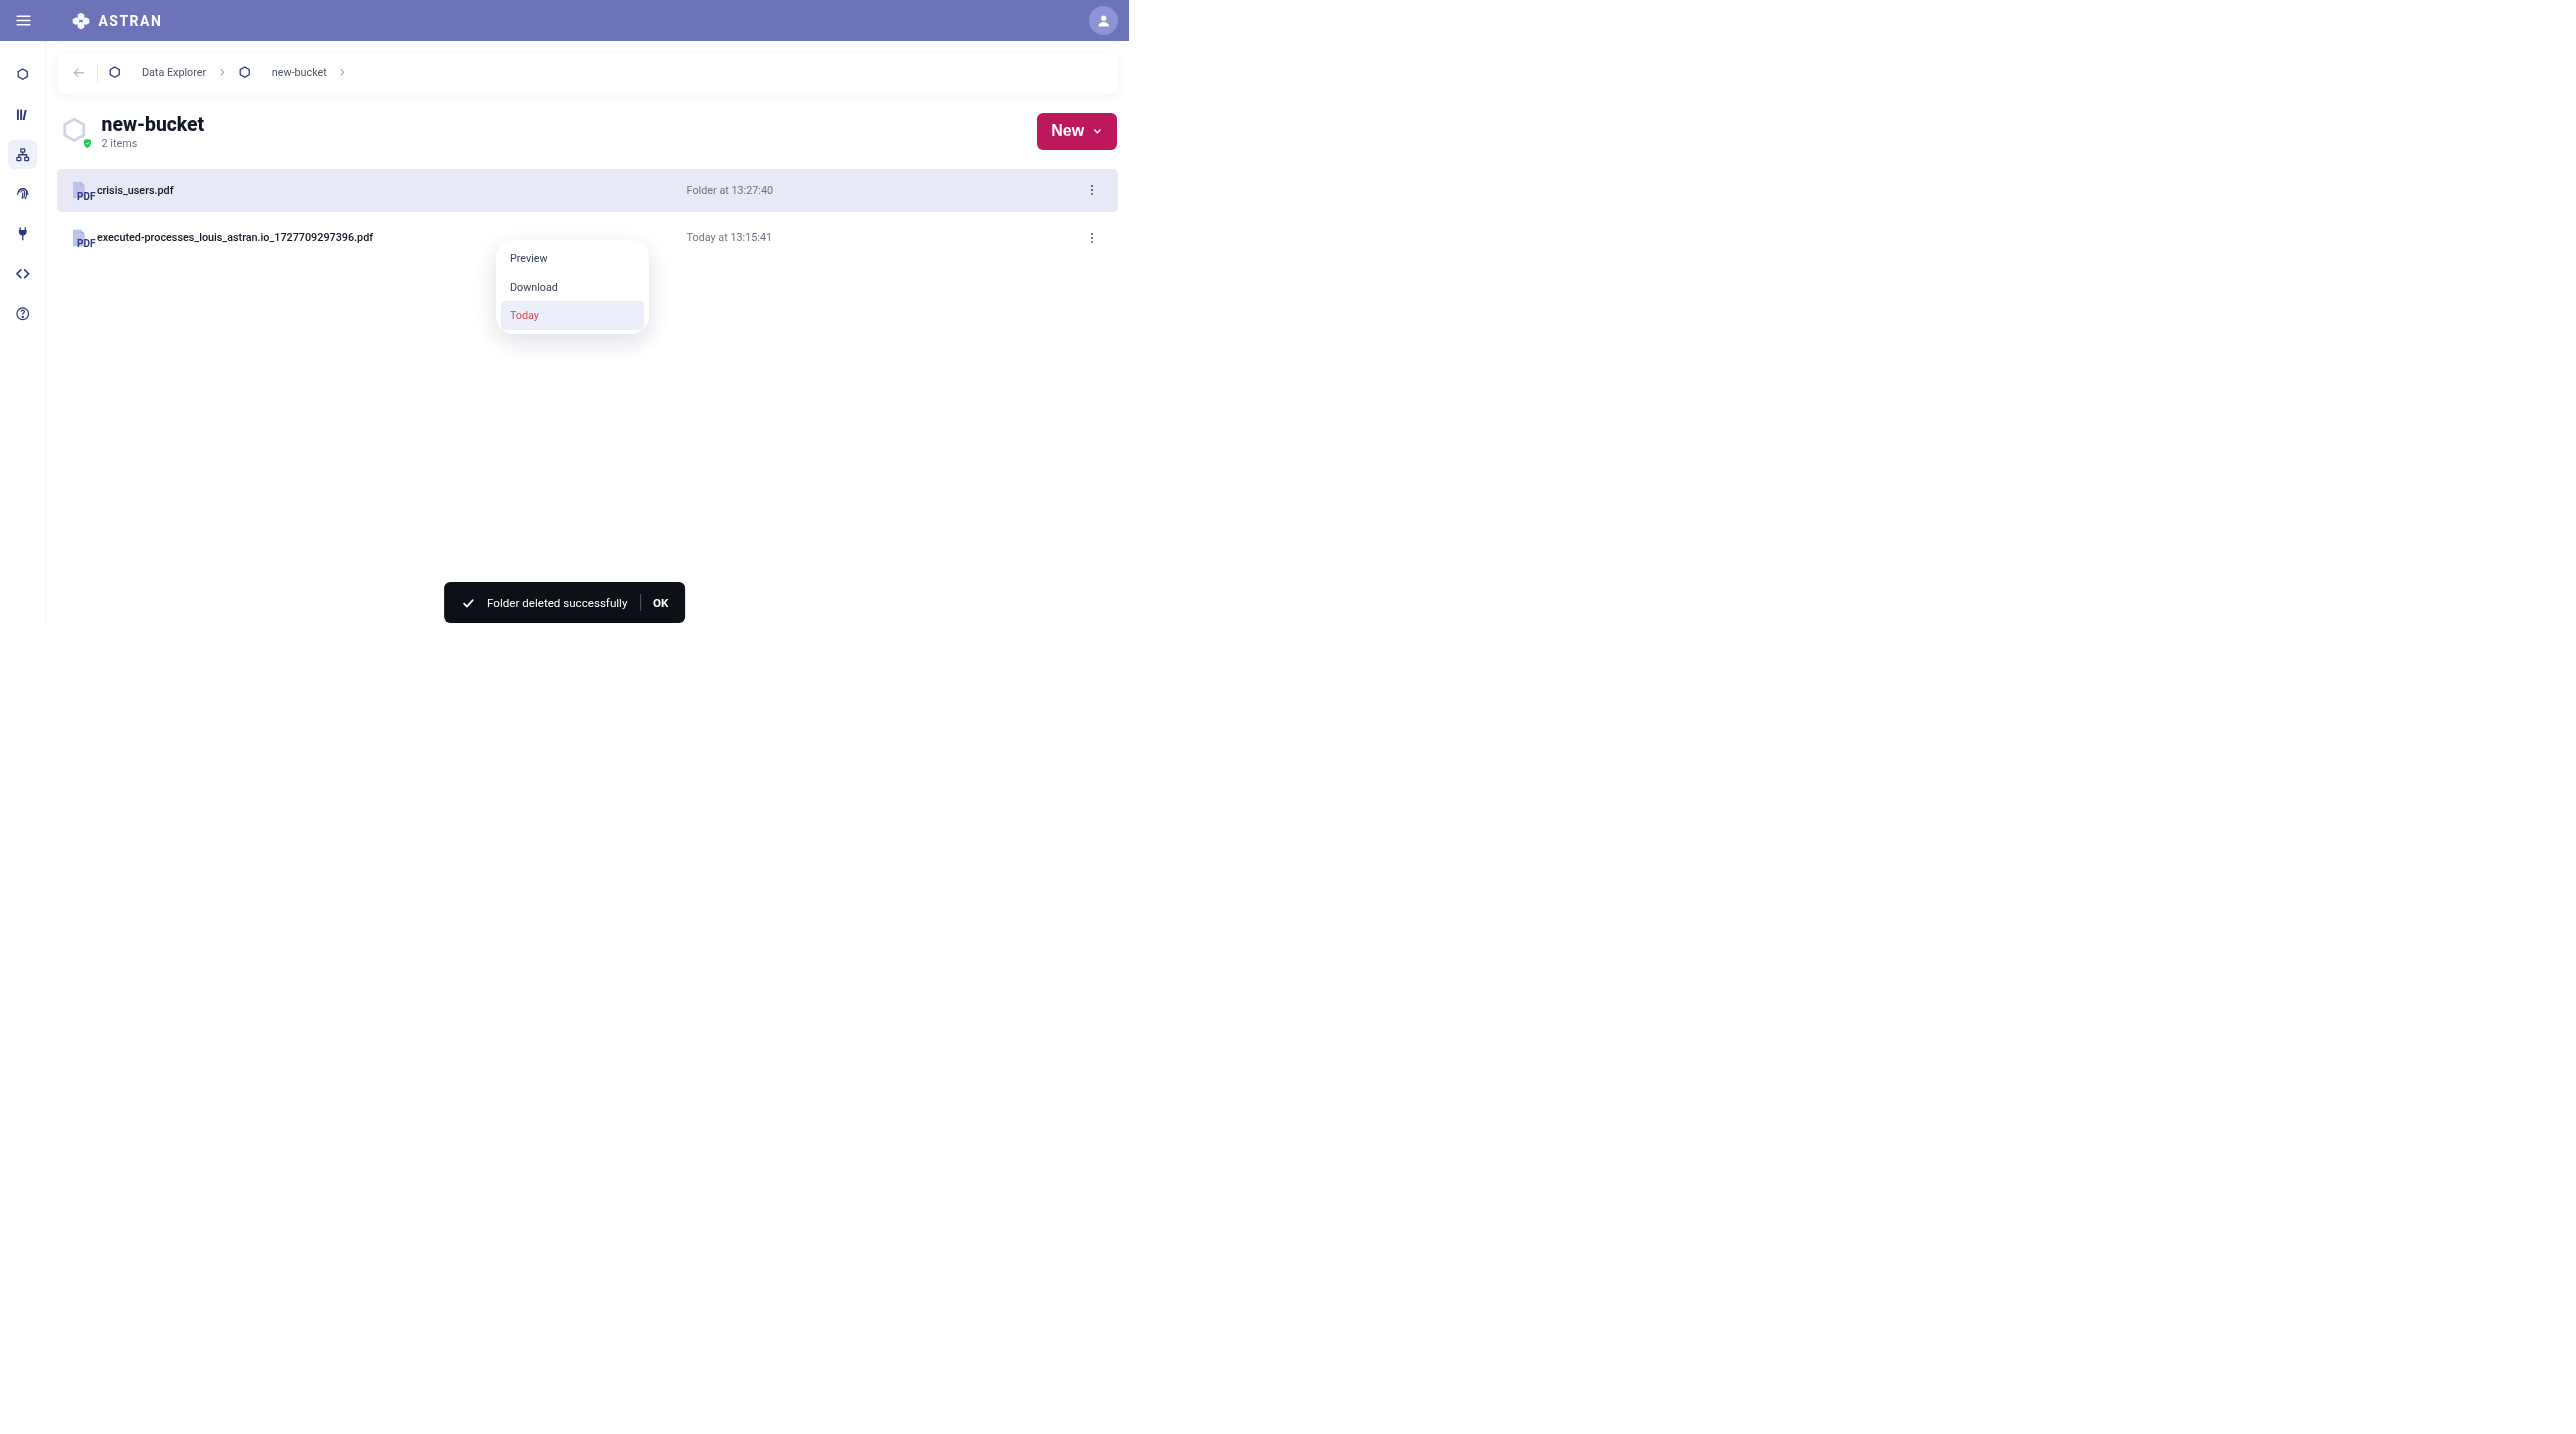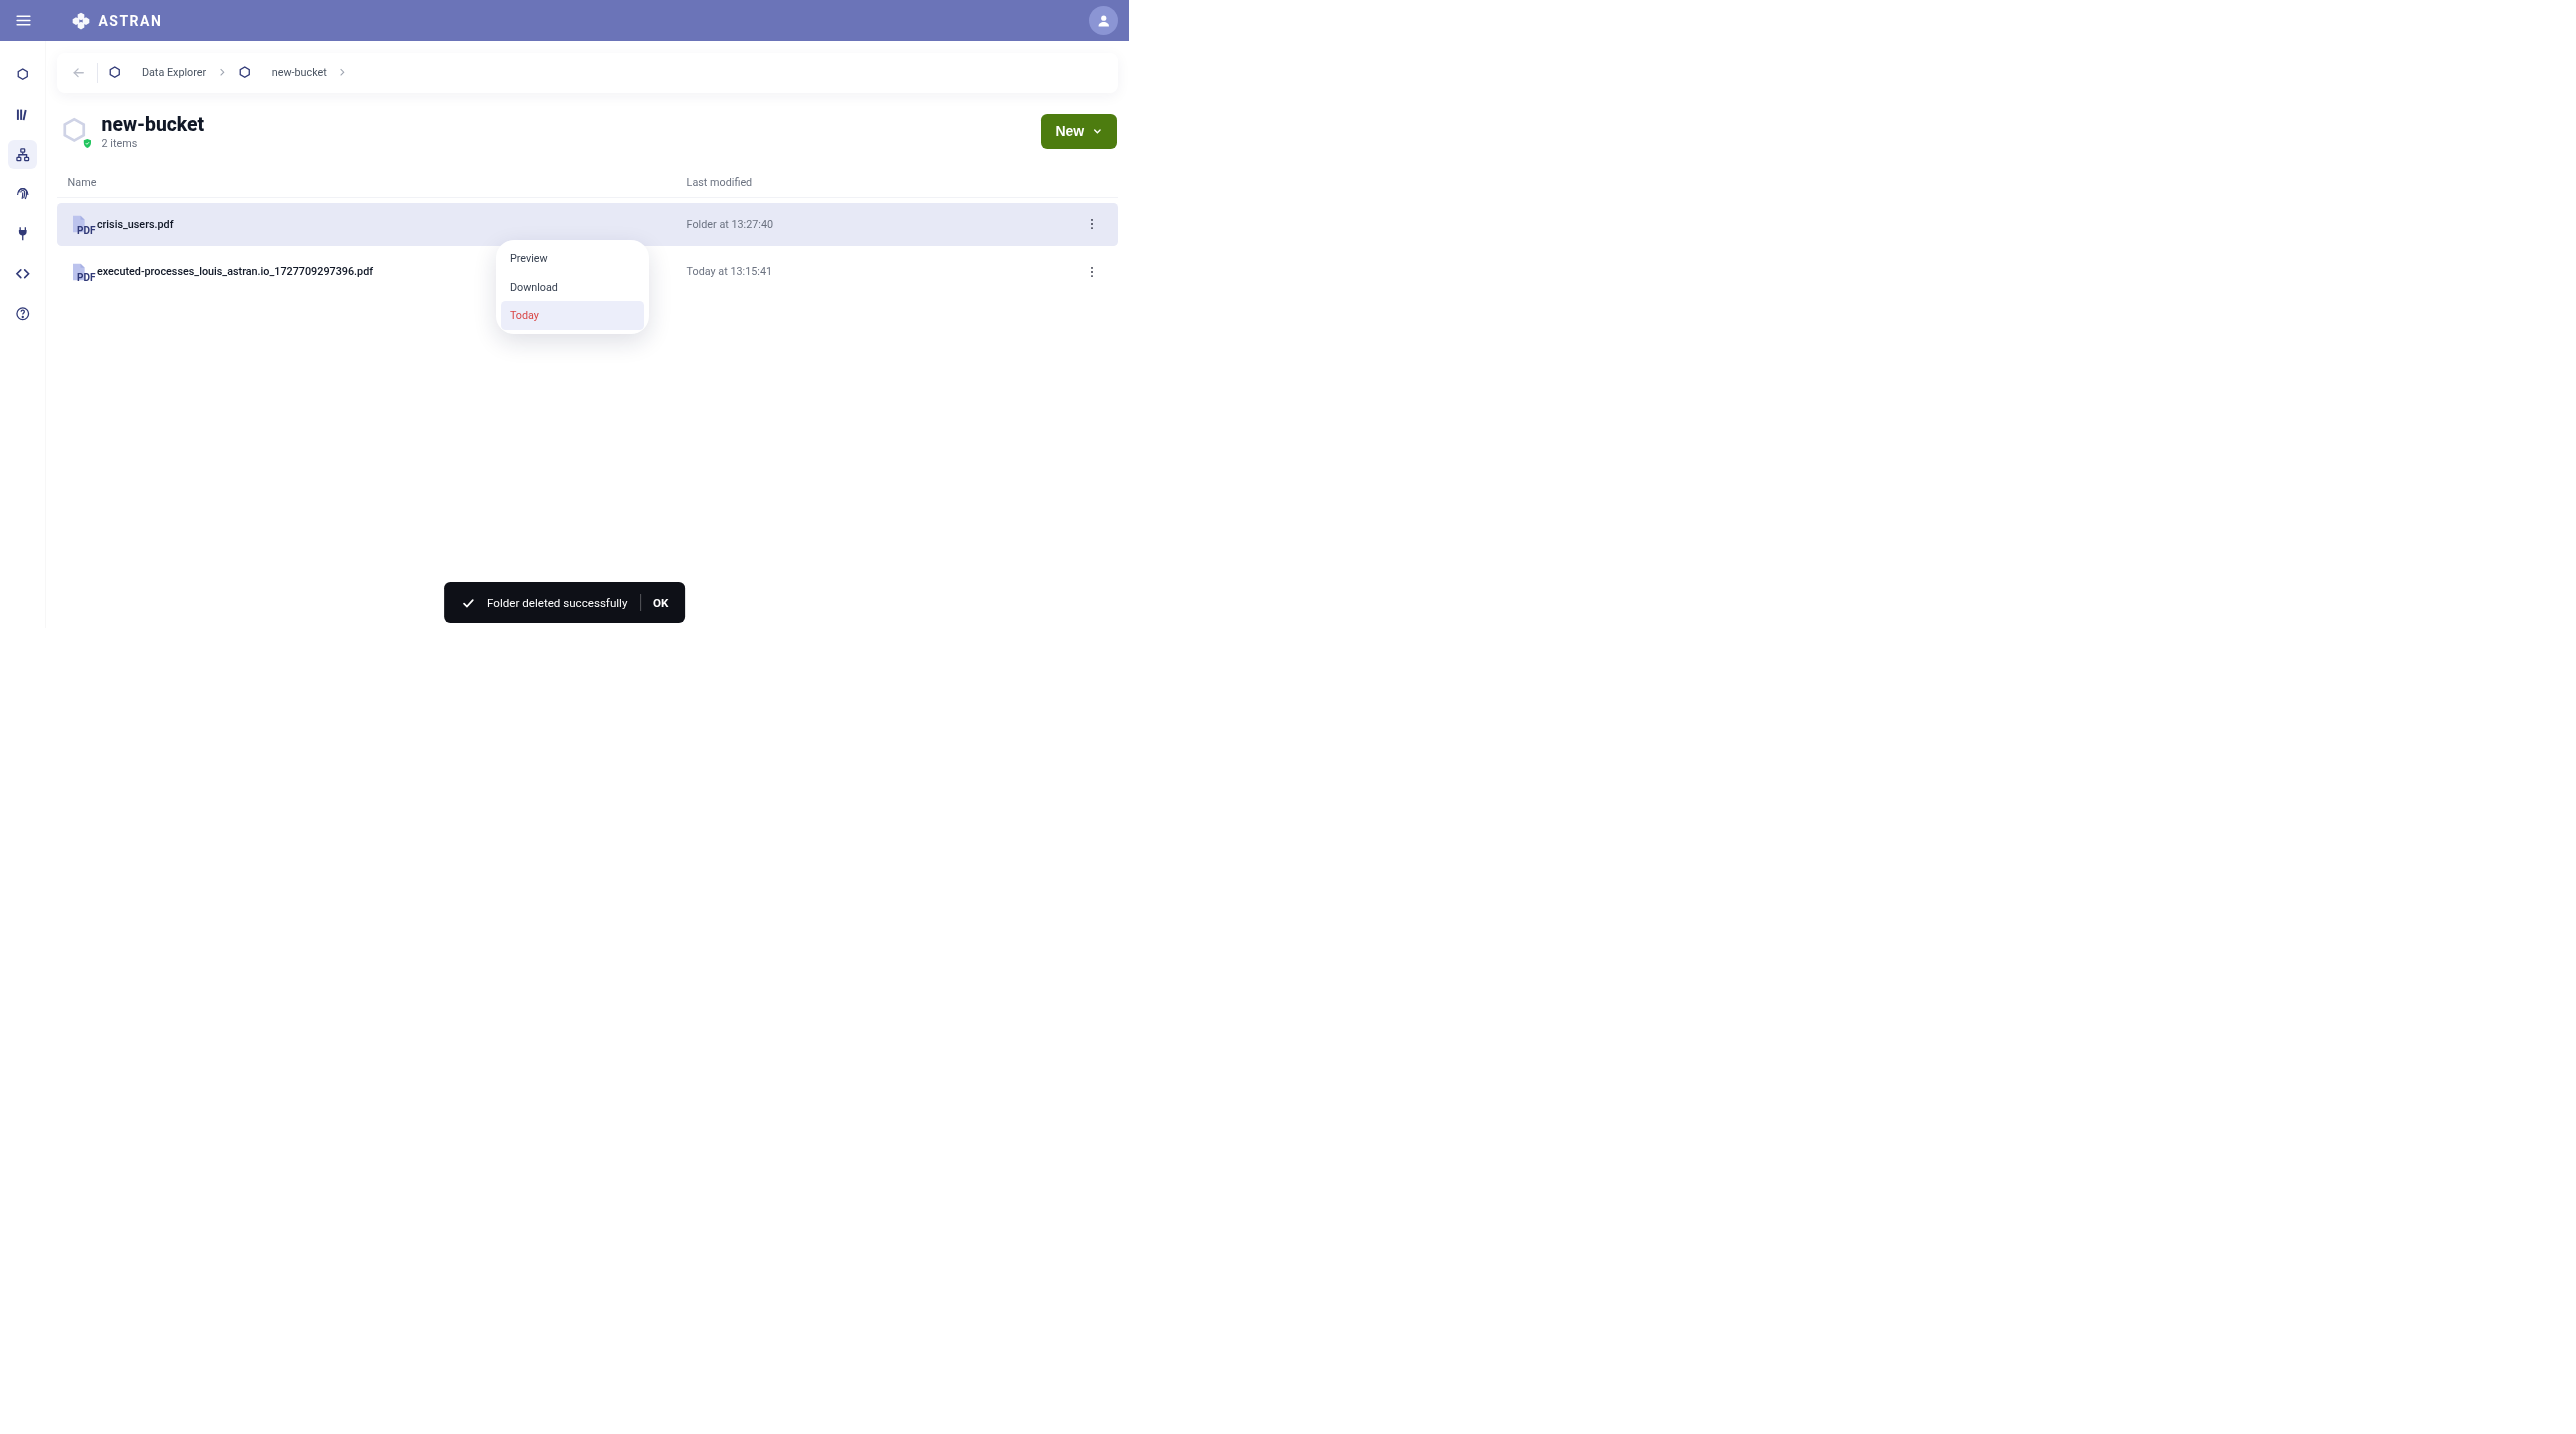--- a/index.html
+++ b/index.html
@@ -82,23 +82,23 @@
   }
   .ph-left { display:flex; align-items:center; gap:10.8px; }
   .ph-icon-wrap { position:relative; width:32.5px; height:32.5px; color:#cfd3e6; }
   .ph-icon-wrap .shield {
     position:absolute; right:-1.5px; bottom:-1.5px;
     width:10.8px; height:10.8px; color:#22c55e;
   }
   .ph-title { font-size:19.3px; font-weight:800; color:#111827; }
   .ph-sub { font-size:10.8px; color:#6b7280; margin-top:1.5px; }
   .new-btn {
-    background:#4d7c0f; color:#fff;
+    background:#be185d; color:#fff;
     border:none; border-radius:6.2px;
-    padding:9.3px 14px; font-size:14px; font-weight:700;
+    padding:9.3px 14px; font-size:16px; font-weight:700;
     display:flex; align-items:center; gap:7.7px; cursor:pointer;
   }
 
   
   .table-head {
     display:flex; padding:7.7px 10.8px; color:#6b7280; font-size:10.8px;
     border-bottom:0.8px solid #f1f2f6;
   }
   .col-name { flex:0 0 619px; }
   .col-mod { flex:1; }
@@ -271,25 +271,20 @@
       </div>
     </div>
     <button class="new-btn">
       <span>New</span>
       <svg width="10.8" height="10.8" viewBox="0 0 24 24" fill="none" stroke="currentColor" stroke-width="3" stroke-linecap="round">
           <polyline points="6 9 12 15 18 9"></polyline>
         </svg>
     </button>
   </div>
 
-  <div class="table-head">
-    <div class="col-name">Name</div>
-    <div class="col-mod">Last modified</div>
-    <div class="col-actions"></div>
-  </div>
 
   <div class="table-row selected">
     <div class="row-name">
       <div class="file-icon">
         <svg viewBox="0 0 24 24" width="20" height="20">
             <path class="sheet" d="M6 2h9l5 5v15a0 0 0 010 0H6V2z"></path>
             <path d="M15 2v5h5" fill="#a7b0e4"></path>
           </svg>
         <span class="pdf-label">PDF</span>
       </div>

